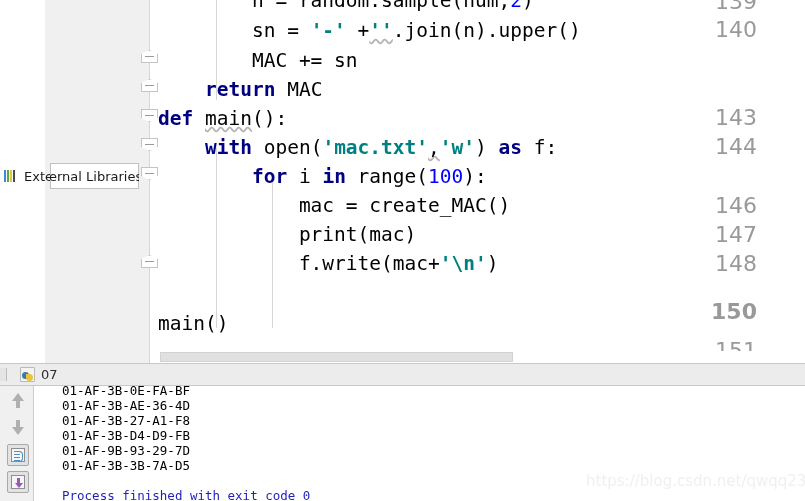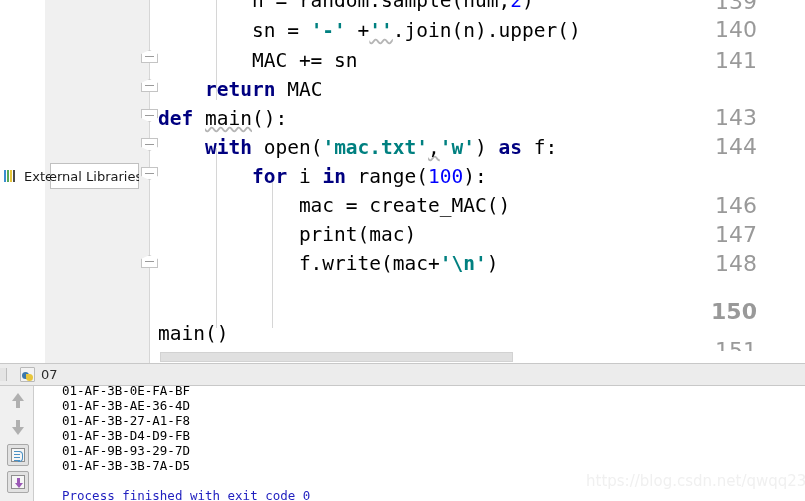--- a/index.html
+++ b/index.html
@@ -258,21 +258,20 @@
       <span>ne</span>
     </div>
   </div>
 
   <div id="editor">
     <div id="gutter"></div>
     <div id="gutter-sep"></div>
 
     <div class="lineno" style="top:-14px;">139</div>
     <div class="lineno" style="top:14px;">140</div>
-    <div class="lineno" style="top:45px;">141</div>
     <div class="lineno" style="top:102px;">143</div>
     <div class="lineno" style="top:131px;">144</div>
     <div class="lineno" style="top:190px;">146</div>
     <div class="lineno" style="top:219px;">147</div>
     <div class="lineno" style="top:248px;">148</div>
     <div class="lineno" style="top:296px;font-weight:bold;">150</div>
     <div class="lineno" style="top:335px;">151</div>
 
     <div class="fold up" style="top:50px;"></div>
     <div class="fold up" style="top:79px;"></div>
@@ -290,21 +289,21 @@
       <div class="codeline" style="top:15px;"><span class="id">        sn = </span><span class="str">'-'</span><span class="id"> +</span><span class="str wavy">''</span><span class="id">.join(n).upper()</span></div>
       <div class="codeline" style="top:45px;"><span class="id">        MAC += sn</span></div>
       <div class="codeline" style="top:74px;"><span class="id">    </span><span class="kw">return</span><span class="id"> MAC</span></div>
       <div class="codeline" style="top:132px;"><span class="id">    </span><span class="kw">with</span><span class="id"> open(</span><span class="str">'mac.txt'</span><span class="id wavy">,</span><span class="str">'w'</span><span class="id">) </span><span class="kw">as</span><span class="id"> f:</span></div>
       <div class="codeline" style="top:103px;"><span class="kw">def</span><span class="id"> </span><span class="id wavy">main</span><span class="id">():</span></div>
       <div class="codeline" style="top:161px;"><span class="id">        </span><span class="kw">for</span><span class="id"> i </span><span class="kw">in</span><span class="id"> range(</span><span class="num">100</span><span class="id">):</span></div>
       <div class="codeline" style="top:190px;"><span class="id">            mac = create_MAC()</span></div>
       <div class="codeline" style="top:219px;"><span class="id">            print(mac)</span></div>
       <div class="codeline" style="top:248px;"><span class="id">            f.write(mac+</span><span class="str">'\n'</span><span class="id">)</span></div>
       <div class="codeline" style="top:277px;"></div>
-      <div class="codeline" style="top:318px;text-align:center;"><span class="id">main()</span></div>
+      <div class="codeline" style="top:308px;text-align:center;"><span class="id">main()</span></div>
       <div class="codeline" style="top:335px;"></div>
     </div>
 
     <div id="editor-hscroll-track"></div>
   </div>
   <div id="editor-hscroll-thumb"></div>
 
   <div id="external-libraries" style="z-index:30;">
     <span class="ic-lib"></span>
     <span>External Libraries</span>

